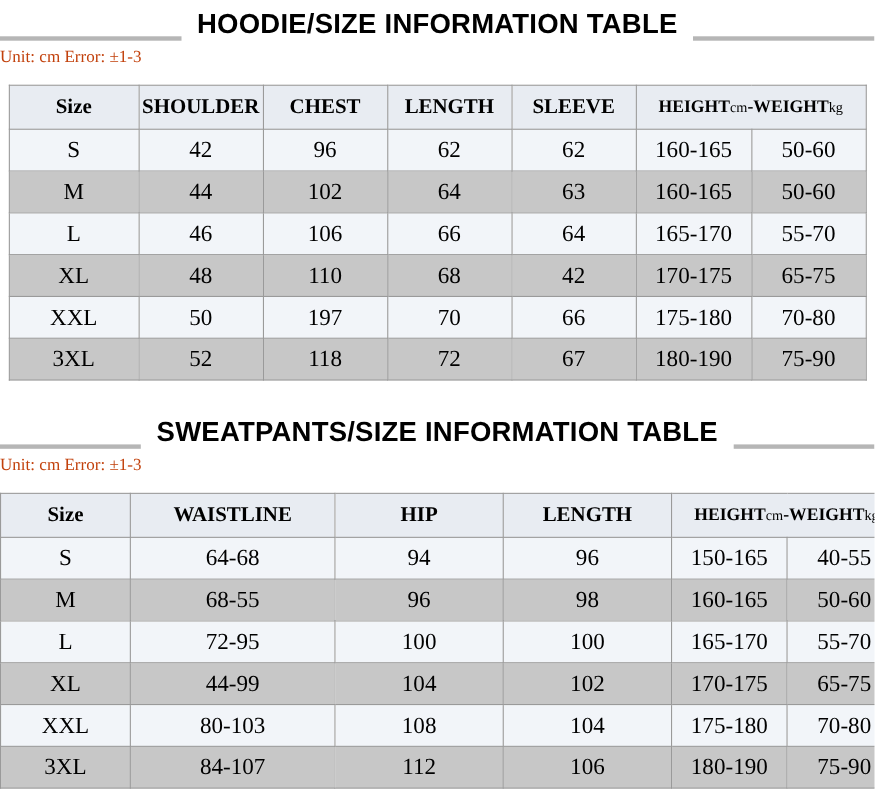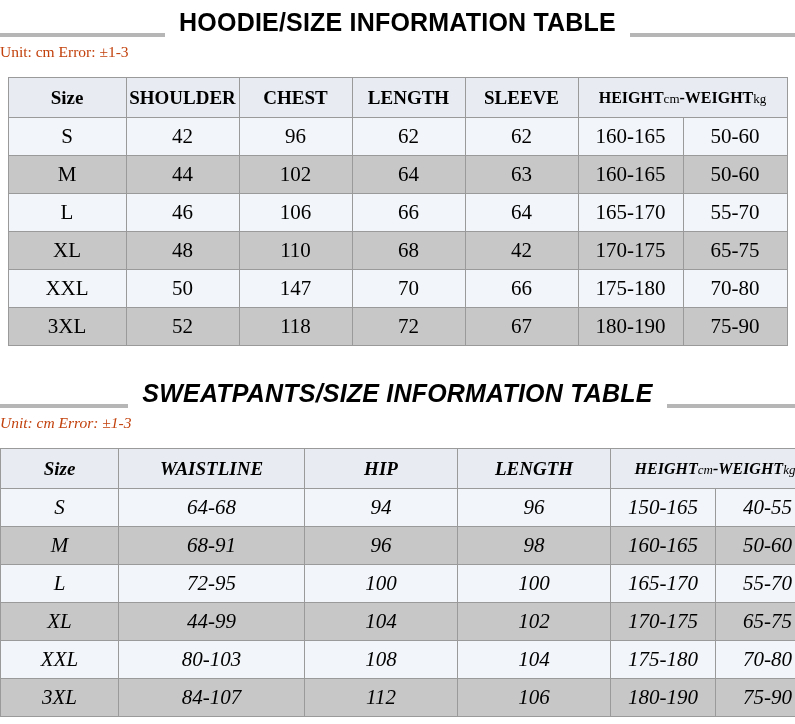--- a/index.html
+++ b/index.html
@@ -107,21 +107,21 @@
 
   
   .t-pants col.c0 { width: 118px; }
   .t-pants col.c1 { width: 186px; }
   .t-pants col.c2 { width: 153px; }
   .t-pants col.c3 { width: 153px; }
   .t-pants col.c4 { width: 105px; }
   .t-pants col.c5 { width: 104px; }
 
   .block-1 { padding-top: 8px; }
-  .block-2 { padding-top: 17px; font-style: italic; }
+  .block-2 { padding-top: 17px; }
 </style>
 </head>
 <body>
 
 <div class="page">
 
   <div class="section block-1">
 
     <div class="heading-wrap">
       <div class="heading-rule left"></div>
@@ -187,21 +187,21 @@
           <td>110</td>
           <td>68</td>
           <td>42</td>
           <td class="small">170-175</td>
           <td class="small">65-75</td>
         </tr>
 
         <tr class="odd">
           <td>XXL</td>
           <td>50</td>
-          <td>147</td>
+          <td>197</td>
           <td>70</td>
           <td>66</td>
           <td class="small">175-180</td>
           <td class="small">70-80</td>
         </tr>
 
         <tr class="even">
           <td>3XL</td>
           <td>52</td>
           <td>118</td>
@@ -246,21 +246,21 @@
           <td>S</td>
           <td>64-68</td>
           <td>94</td>
           <td>96</td>
           <td class="small">150-165</td>
           <td class="small">40-55</td>
         </tr>
 
         <tr class="even">
           <td>M</td>
-          <td>68-91</td>
+          <td>68-55</td>
           <td>96</td>
           <td>98</td>
           <td class="small">160-165</td>
           <td class="small">50-60</td>
         </tr>
 
         <tr class="odd">
           <td>L</td>
           <td>72-95</td>
           <td>100</td>

